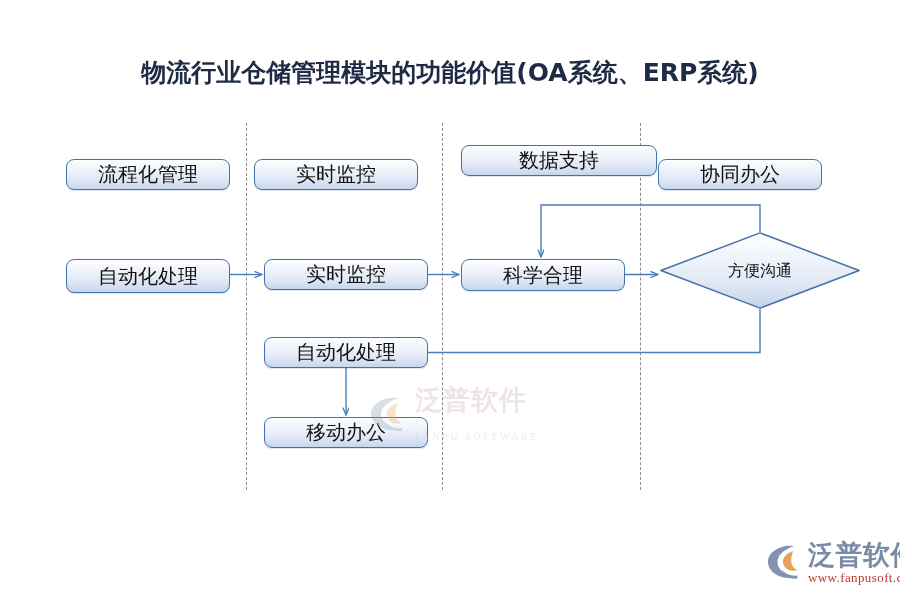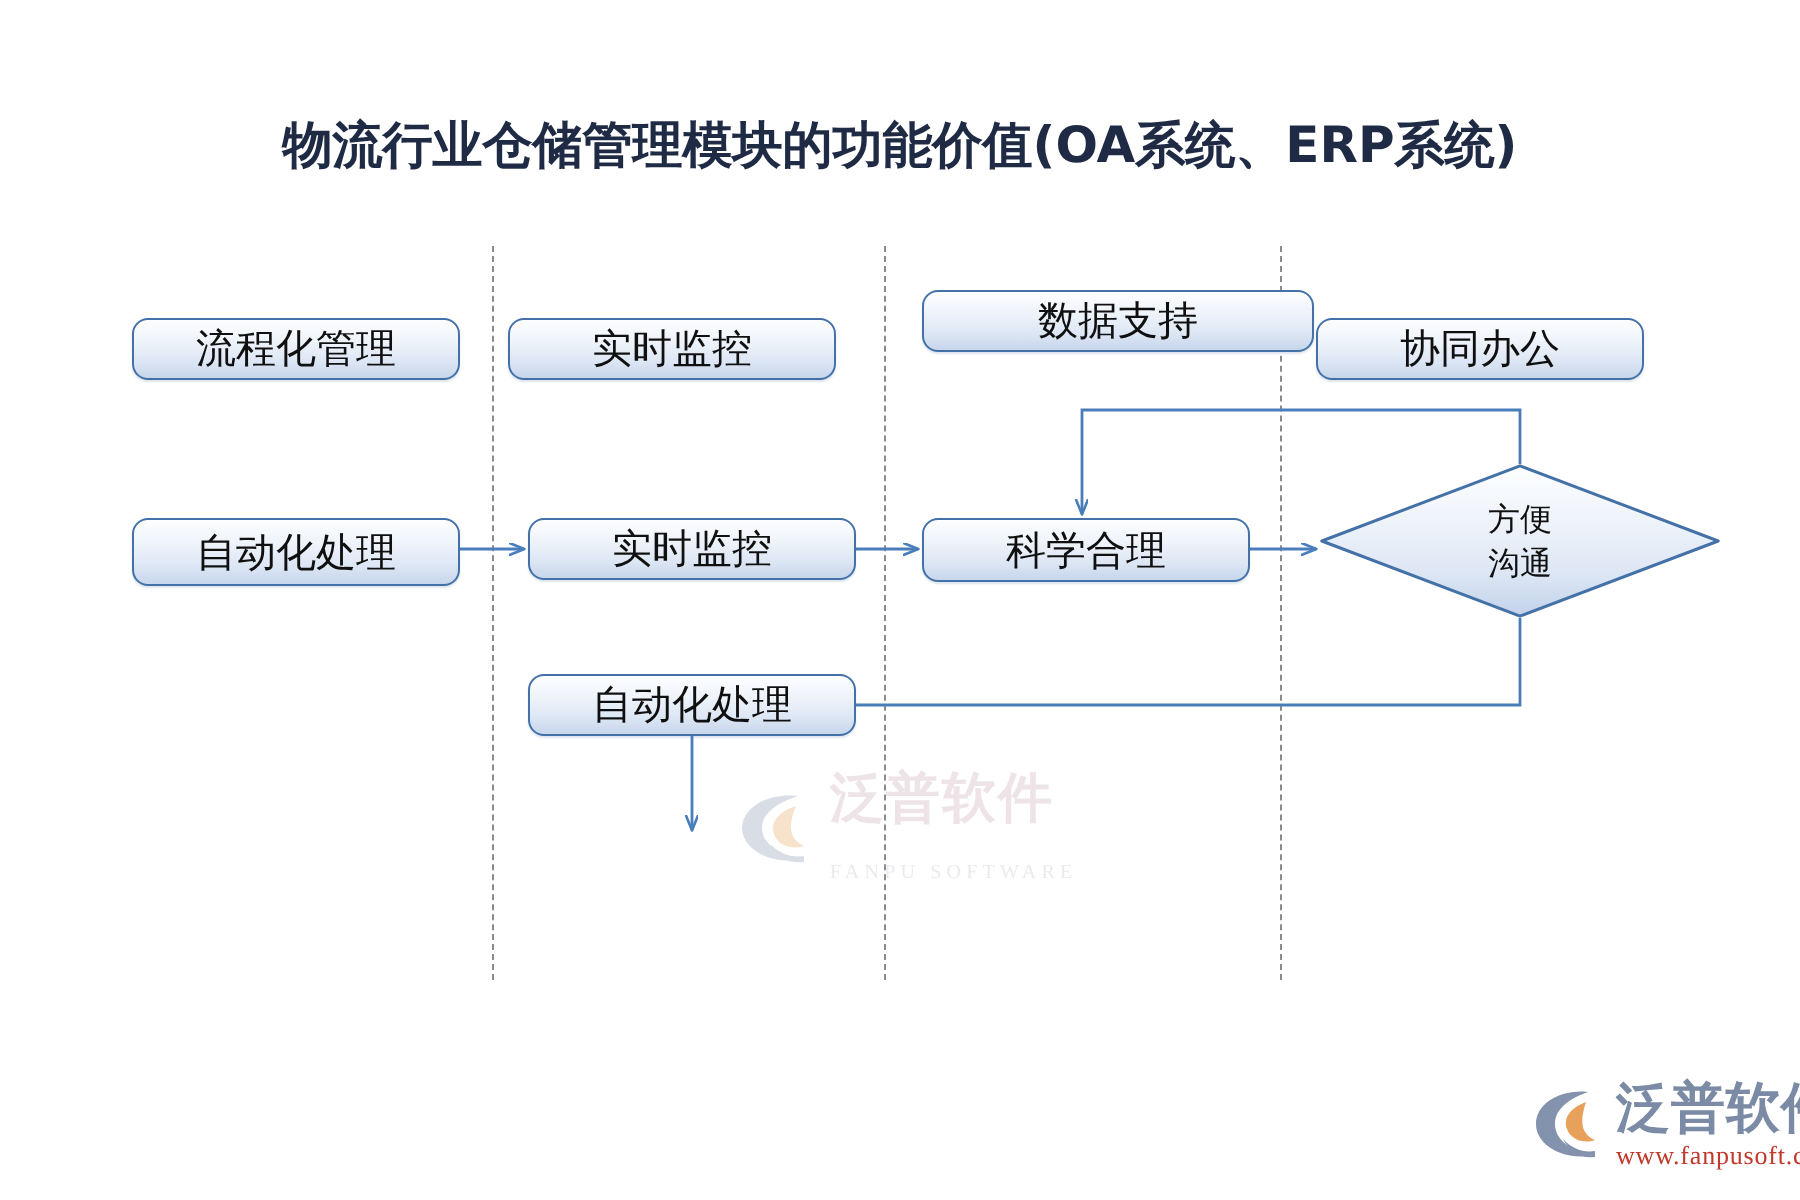--- a/index.html
+++ b/index.html
@@ -81,21 +81,21 @@
     left: 0;
     top: 0;
   }
   .diamond-label {
     position: absolute;
     left: 0;
     top: 0;
     width: 100%;
     height: 100%;
     display: flex;
-    flex-direction: column;
+    flex-direction: row;
     align-items: center;
     justify-content: center;
     font-size: 16px;
     color: #101010;
     line-height: 1.32;
     white-space: nowrap;
   }
 
   
   .watermark {
@@ -228,20 +228,23 @@
     </svg>
     <div class="diamond-label">
       <span>方便</span>
       <span>沟通</span>
     </div>
   </div>
 
   <div class="node" style="left:264px;top:337px;width:164px;height:31px">
     <span>自动化处理</span>
   </div>
+  <div class="node" style="left:264px;top:417px;width:164px;height:31px">
+    <span>移动办公</span>
+  </div>
 
   <div class="watermark">
     <svg class="wm-mark" viewBox="0 0 44 40" xmlns="http://www.w3.org/2000/svg">
       <path d="M31,4 C16,2 3,10 3,20 C3,30 16,38 31,36 C22,33 13,28 13,20 C13,12 22,7 31,4 Z" fill="#8393ae"></path>
       <path d="M30,9 C21,12 17,17 19,23 C21,29 28,31 34,29 C28,26 25,21 30,9 Z" fill="#e8a15a"></path>
       <path d="M17,28 C22,33 28,35 34,34 L34,37 C26,38 20,34 17,28 Z" fill="#8393ae"></path>
     </svg>
     <div class="wm-text">
       <div class="wm-cn">泛普软件</div>
       <div class="wm-en">FANPU SOFTWARE</div>

